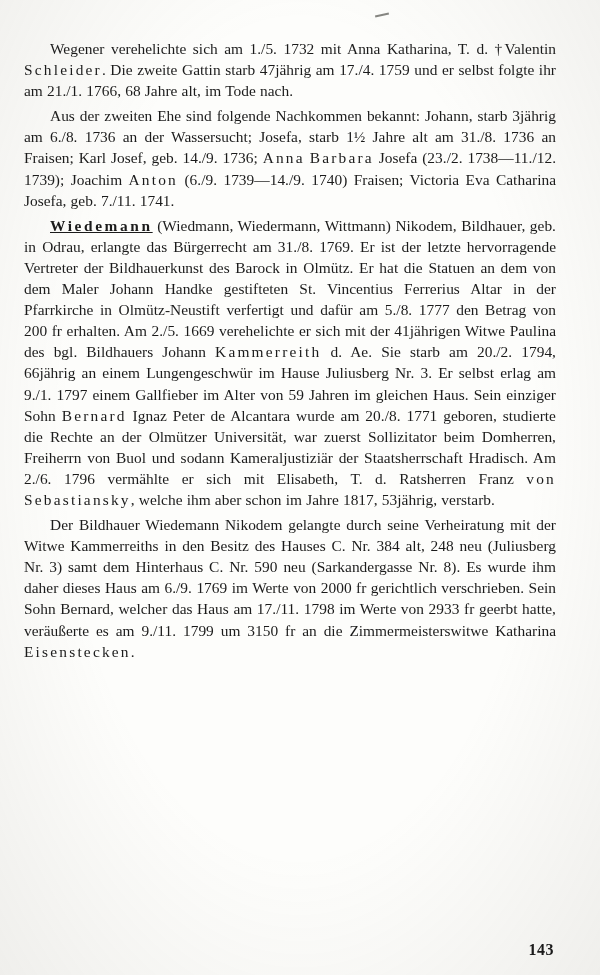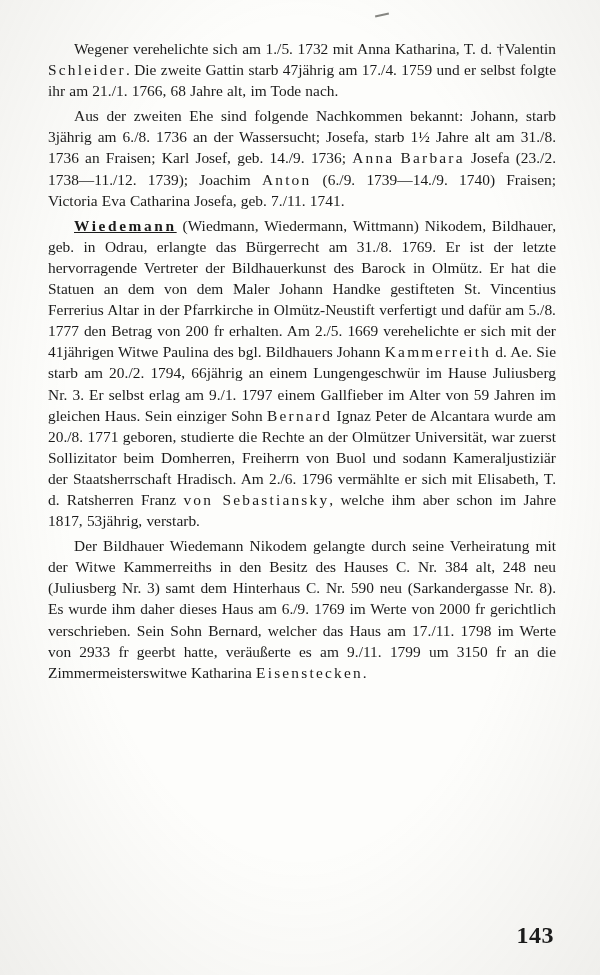--- a/index.html
+++ b/index.html
@@ -13,21 +13,21 @@
     overflow: hidden;
     font-family: "Liberation Serif", serif;
     color: #1b1b1b;
   }
   .page {
     position: relative;
     width: 600px;
     height: 975px;
     background: #fdfdfb;
     box-sizing: border-box;
-    padding: 38px 44px 0 48px;
+    padding: 38px 44px 0 24px;
   }
   
   .page::before {
     content: "";
     position: absolute;
     inset: 0;
     pointer-events: none;
     background:
       radial-gradient(ellipse at 50% 45%, rgba(255,255,255,0) 55%, rgba(120,115,105,0.10) 100%);
     mix-blend-mode: multiply;
@@ -59,22 +59,22 @@
     letter-spacing: 2.2px;
   }
   .bold-sp {
     font-weight: bold;
     letter-spacing: 2.6px;
     text-decoration: underline;
   }
   .page-number {
     position: absolute;
     right: 46px;
-    bottom: 26px;
-    font-size: 24px;
+    bottom: 16px;
+    font-size: 16px;
     font-weight: bold;
     letter-spacing: 0.5px;
   }
 </style>
 </head>
 <body>
 
 <div class="page">
   <div class="tickmark"></div>
 

